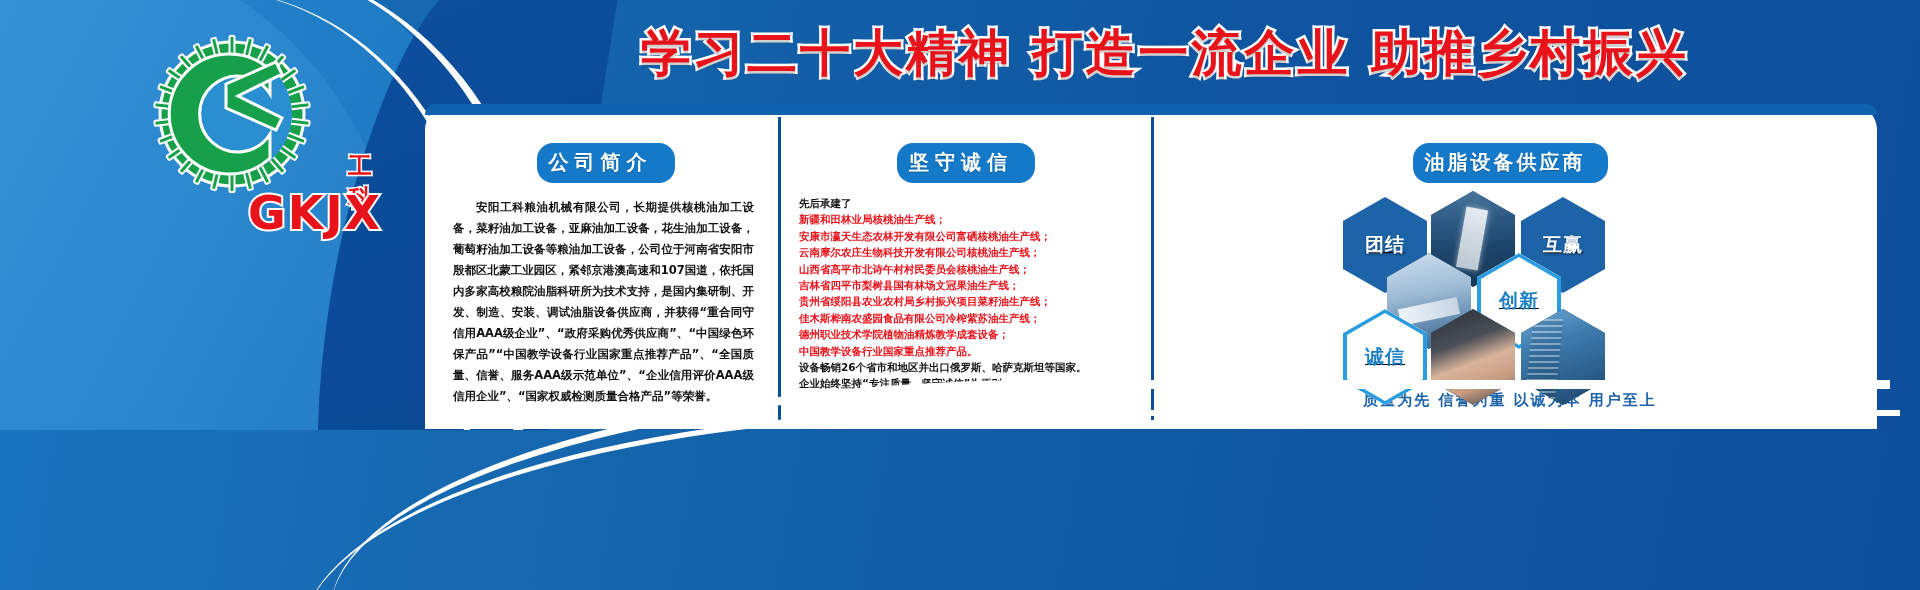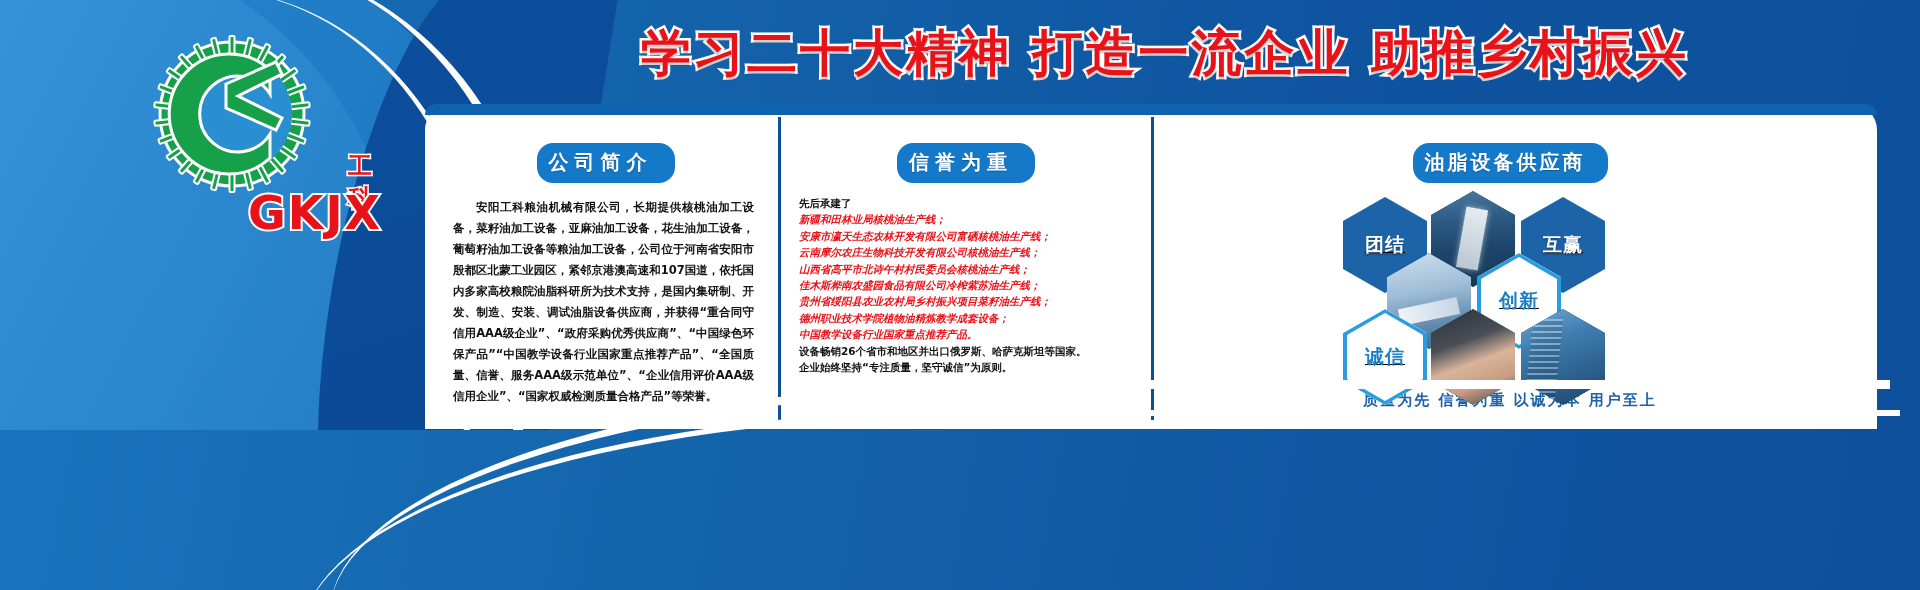--- a/index.html
+++ b/index.html
@@ -75,21 +75,21 @@
        font-family:"DejaVu Sans","Liberation Sans",sans-serif;
        text-shadow:0 1px 1px rgba(0,0,0,.25);}
   .pill.wide{letter-spacing:3px;}
 
   .body1{margin:14px 14px 0 10px;font-size:11.5px;line-height:21px;color:#111;
        text-align:justify;text-indent:2em;font-weight:bold;
        font-family:"DejaVu Sans","Liberation Sans",sans-serif;}
 
   .body2{margin:12px 4px 0 8px;font-size:10.5px;line-height:16.4px;color:#111;
        font-weight:bold;font-family:"DejaVu Sans","Liberation Sans",sans-serif;}
-  .body2 .red{color:#e8131a;display:block;font-style:italic;}
+  .body2 .red{color:#e8131a;display:block;}
   .body2 .blk{color:#111;display:block;}
 
   
   #hexwrap{position:relative;margin:8px auto 0 auto;width:350px;height:190px;}
   .hex{position:absolute;width:84px;height:96px;
        clip-path:polygon(50% 0%,100% 25%,100% 75%,50% 100%,0% 75%,0% 25%);
        display:flex;align-items:center;justify-content:center;text-decoration:underline;}
   .hex .lbl{color:#ffffff;font-size:19px;font-weight:bold;letter-spacing:1px;
        font-family:"DejaVu Sans","Liberation Sans",sans-serif;
        text-shadow:0 1px 2px rgba(0,0,0,.35);}
@@ -193,29 +193,30 @@
   <div id="sheetInner">
 
     <div class="col col1">
       <div class="pill">公司简介</div>
       <div class="body1">安阳工科粮油机械有限公司，长期提供核桃油加工设备，菜籽油加工设备，亚麻油加工设备，花生油加工设备，葡萄籽油加工设备等粮油加工设备，公司位于河南省安阳市殷都区北蒙工业园区，紧邻京港澳高速和107国道，依托国内多家高校粮院油脂科研所为技术支持，是国内集研制、开发、制造、安装、调试油脂设备供应商，并获得“重合同守信用AAA级企业”、“政府采购优秀供应商”、“中国绿色环保产品”“中国教学设备行业国家重点推荐产品”、“全国质量、信誉、服务AAA级示范单位”、“企业信用评价AAA级信用企业”、“国家权威检测质量合格产品”等荣誉。</div>
     </div>
 
     <div class="vdiv"></div>
 
     <div class="col col2">
-      <div class="pill">信誉为重</div>
+      <div class="pill">坚守诚信</div>
       <div class="body2">
         <span class="blk">先后承建了</span>
         <span class="red">新疆和田林业局核桃油生产线；</span>
         <span class="red">安康市瀛天生态农林开发有限公司富硒核桃油生产线；</span>
         <span class="red">云南摩尔农庄生物科技开发有限公司核桃油生产线；</span>
         <span class="red">山西省高平市北诗午村村民委员会核桃油生产线；</span>
+        <span class="red">吉林省四平市梨树县国有林场文冠果油生产线；</span>
+        <span class="red">贵州省绥阳县农业农村局乡村振兴项目菜籽油生产线；</span>
         <span class="red">佳木斯桦南农盛园食品有限公司冷榨紫苏油生产线；</span>
-        <span class="red">贵州省绥阳县农业农村局乡村振兴项目菜籽油生产线；</span>
         <span class="red">德州职业技术学院植物油精炼教学成套设备；</span>
         <span class="red">中国教学设备行业国家重点推荐产品。</span>
         <span class="blk">设备畅销26个省市和地区并出口俄罗斯、哈萨克斯坦等国家。</span>
         <span class="blk">企业始终坚持“专注质量，坚守诚信”为原则。</span>
       </div>
     </div>
 
     <div class="vdiv"></div>
 
     <div class="col col3">

